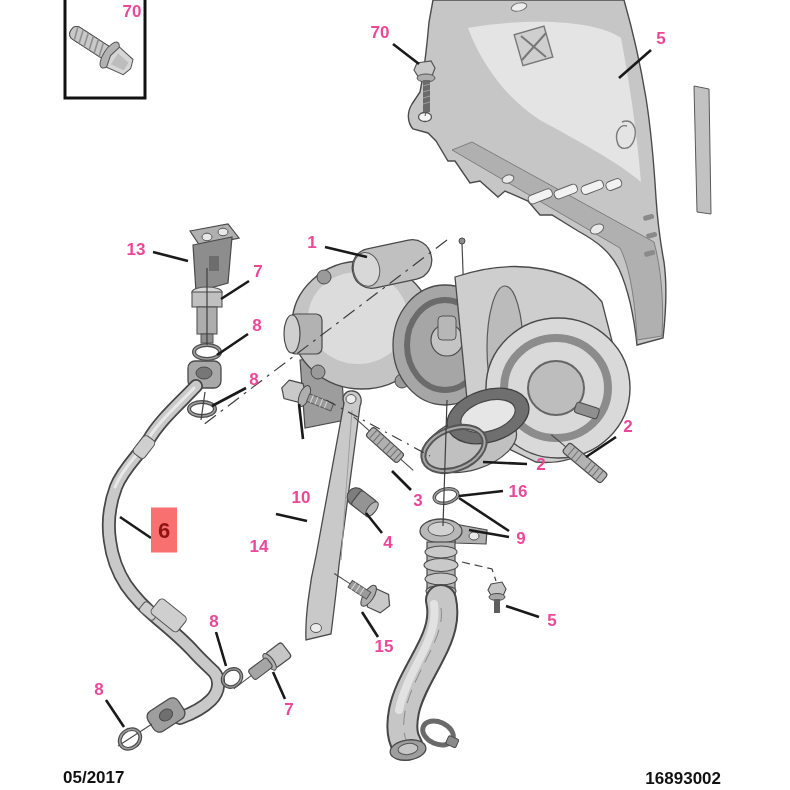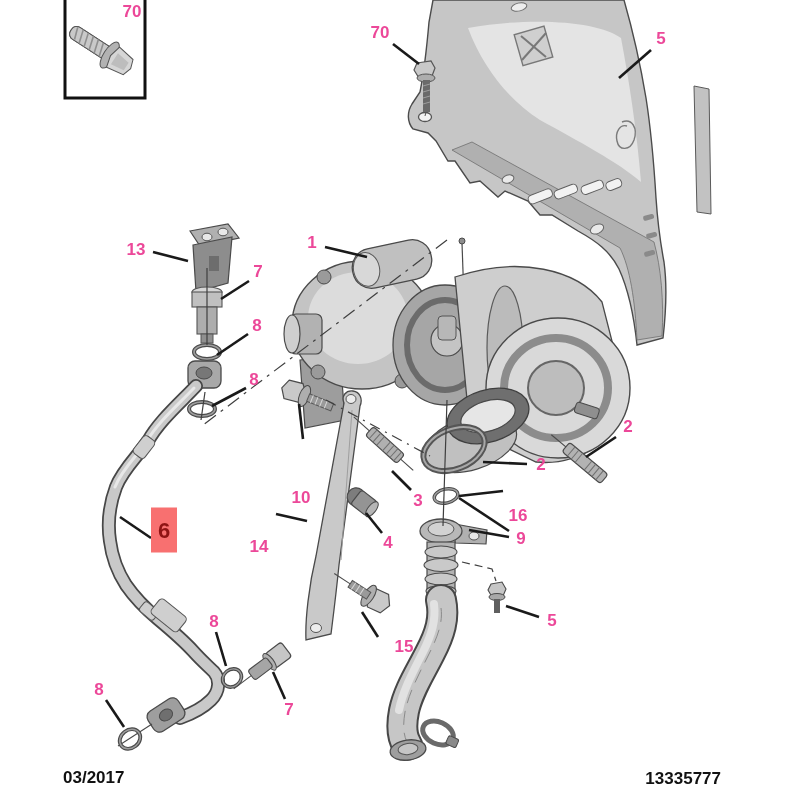--- a/index.html
+++ b/index.html
@@ -374,27 +374,27 @@
       <div class="callout" style="left: 136px; top: 249px;">13</div>
       <div class="callout" style="left: 258px; top: 271px;">7</div>
       <div class="callout" style="left: 257px; top: 325px;">8</div>
       <div class="callout" style="left: 254px; top: 379px;">8</div>
       <div class="callout" style="left: 312px; top: 242px;">1</div>
       <div class="callout" style="left: 301px; top: 450px; margin-top: 47px;">10</div>
       <div class="callout" style="left: 259px; top: 546px;">14</div>
       <div class="callout" style="left: 418px; top: 500px;">3</div>
       <div class="callout" style="left: 388px; top: 542px;">4</div>
       <div class="callout" style="left: 541px; top: 464px;">2</div>
-      <div class="callout" style="left: 518px; top: 491px; margin-top: 24px;">16</div>
+      <div class="callout" style="left: 518px; top: 491px;">16</div>
       <div class="callout" style="left: 521px; top: 538px;">9</div>
       <div class="callout" style="left: 628px; top: 426px;">2</div>
       <div class="callout hl" style="left: 164px; top: 530px; background: rgb(248, 112, 112); color: rgb(143, 20, 20);">6</div>
-      <div class="callout" style="left: 404px; top: 646px;">15</div>
+      <div class="callout" style="left: 384px; top: 646px;">15</div>
       <div class="callout" style="left: 552px; top: 620px;">5</div>
       <div class="callout" style="left: 214px; top: 621px;">8</div>
       <div class="callout" style="left: 289px; top: 709px;">7</div>
       <div class="callout" style="left: 99px; top: 689px;">8</div>
     </div>
 
-<div class="footer date">03/2017</div>
-<div class="footer doc">13335777</div>
+<div class="footer date">05/2017</div>
+<div class="footer doc">16893002</div>
 
 </div>
 
 </body></html>

